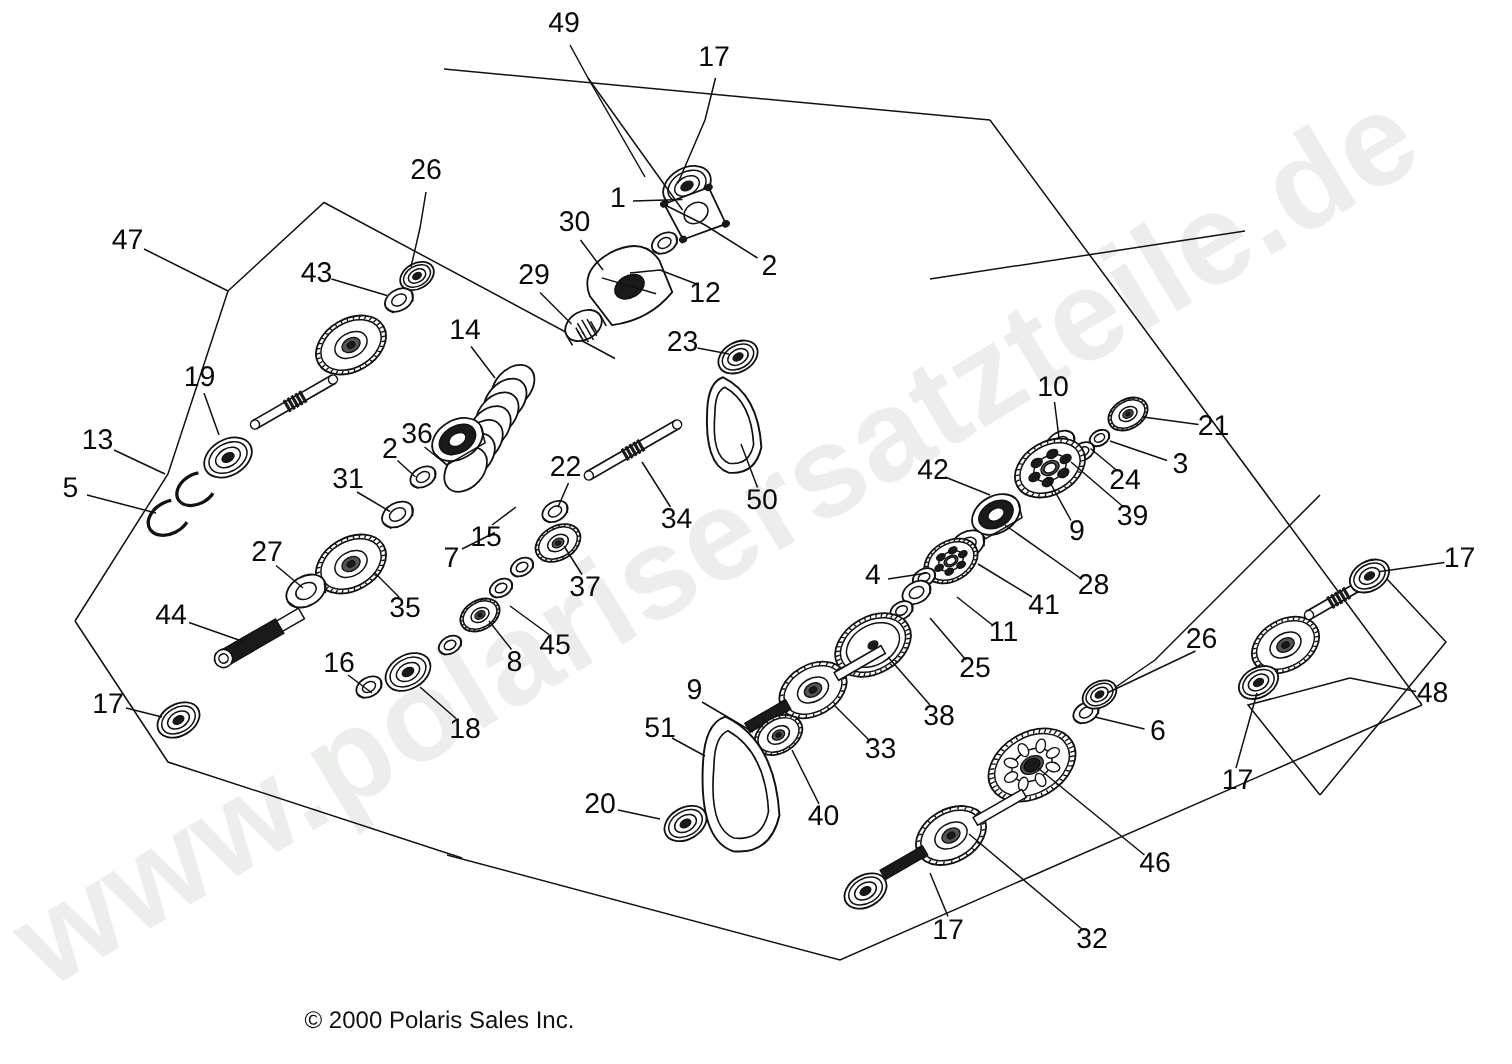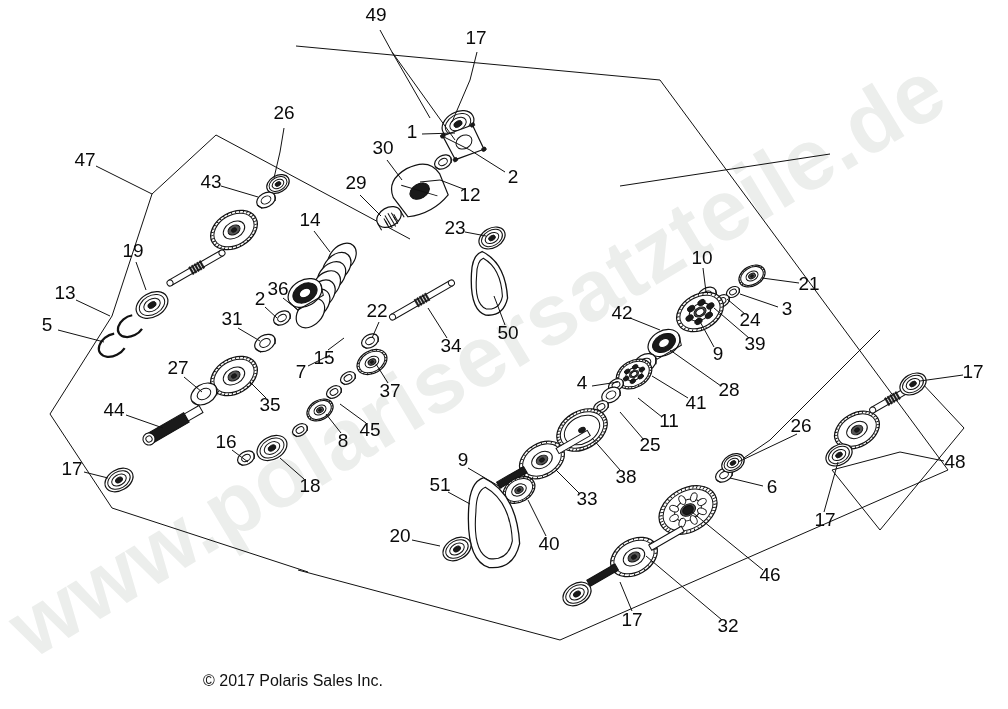--- a/index.html
+++ b/index.html
@@ -626,15 +626,15 @@
         <text x="587" y="500" class="callout-num">33</text>
         <text x="825" y="521" class="callout-num">17</text>
         <text x="400" y="537" class="callout-num">20</text>
         <text x="549" y="545" class="callout-num">40</text>
         <text x="770" y="576" class="callout-num">46</text>
         <text x="632" y="621" class="callout-num">17</text>
         <text x="728" y="627" class="callout-num">32</text>
       </g>
   </svg>
 
-  <div id="copyright">© 2017 Polaris Sales Inc.</div>
+  <div id="copyright">© 2000 Polaris Sales Inc.</div>
 
 </div>
 
 </body></html>

